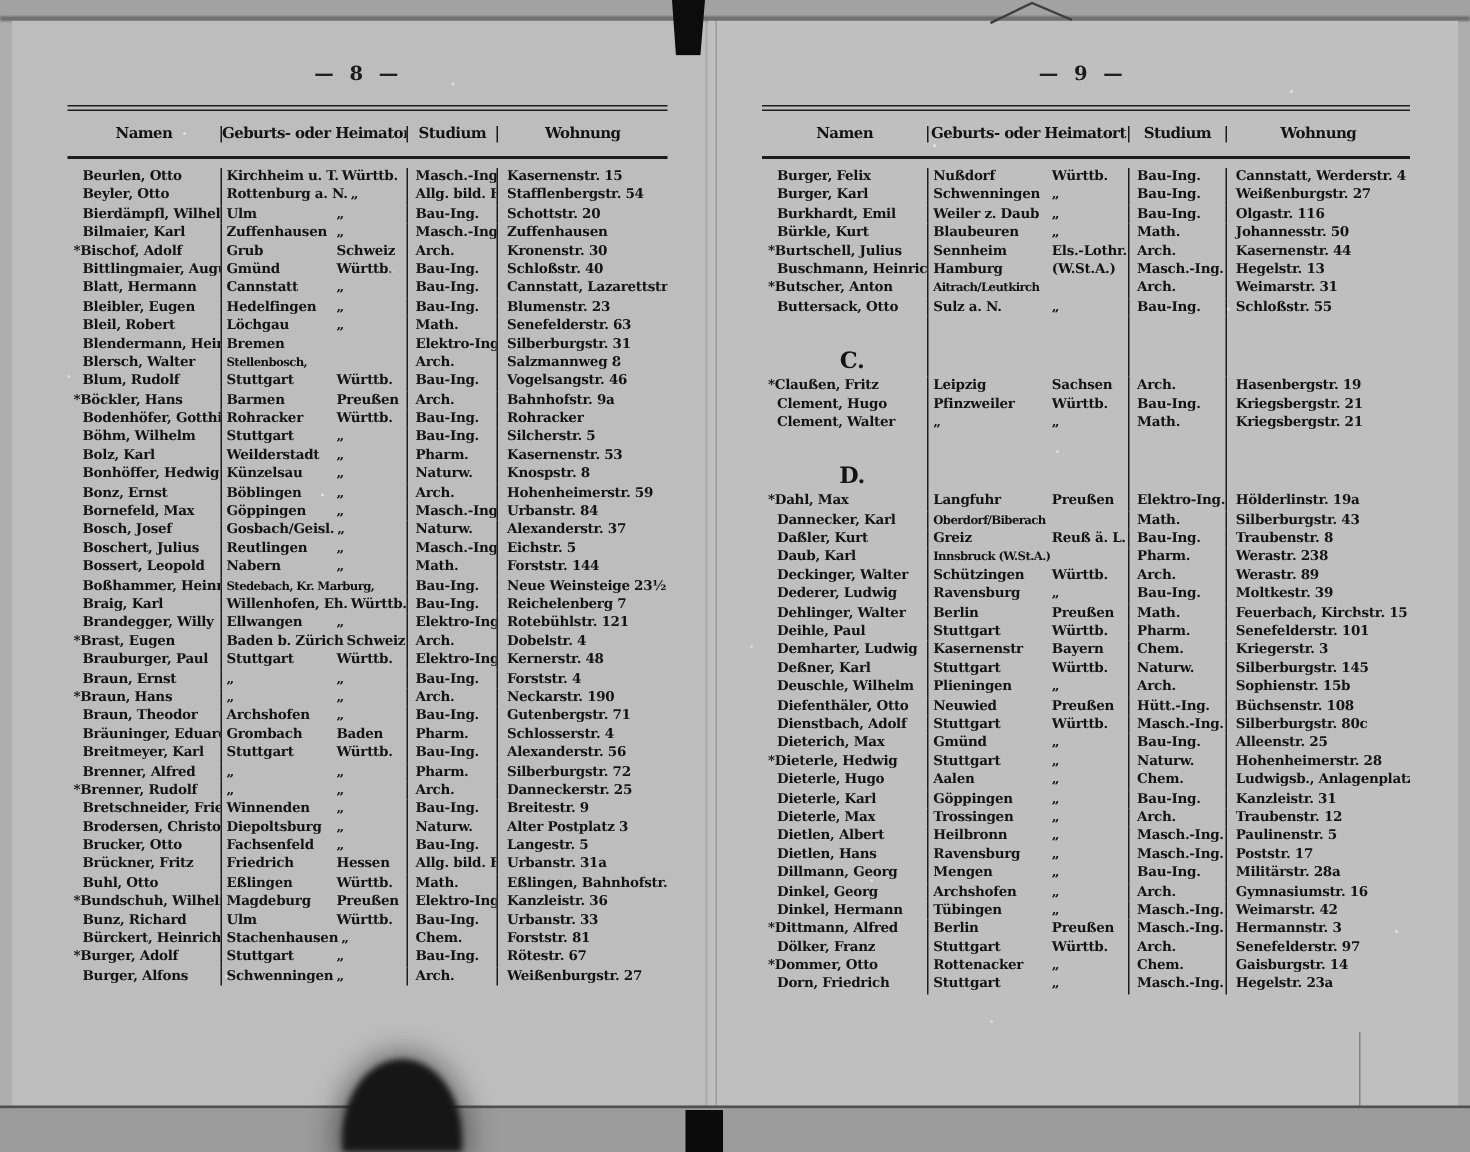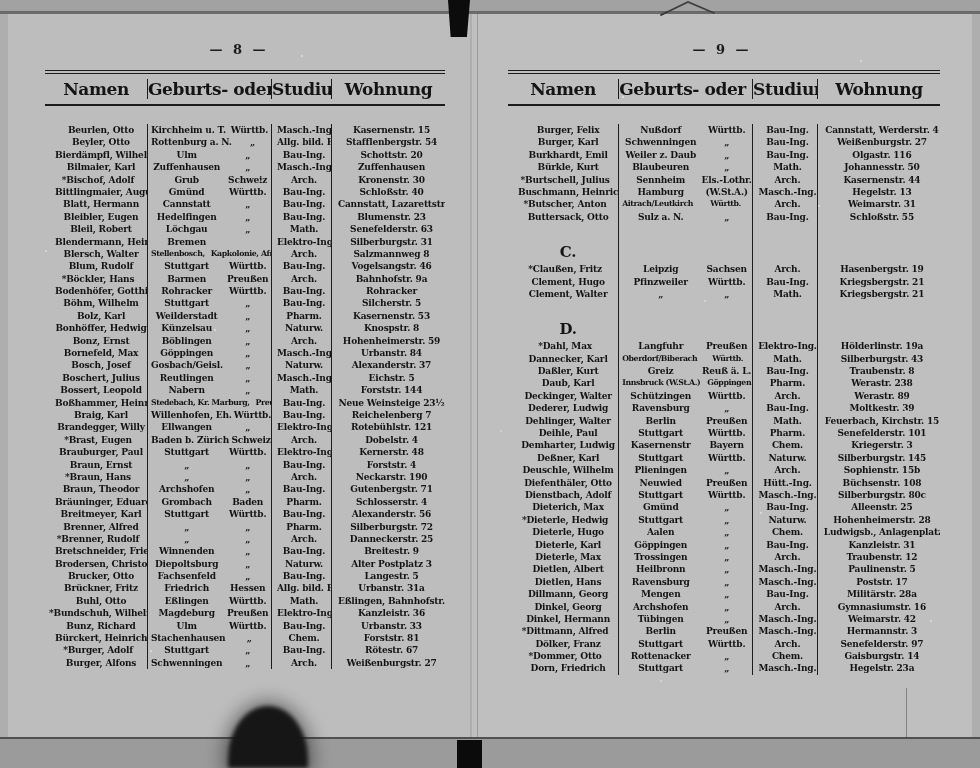--- a/index.html
+++ b/index.html
@@ -25,40 +25,40 @@
     text-align:center;font-size:13px;font-weight:bold;letter-spacing:3px;color:#1b1b1b;
   }
 
   .table{position:absolute;top:56px;}
   .table-left{left:37px;width:400px;}
   .table-right{left:36px;width:432px;}
 
   .thead{
     display:flex;height:30px;align-items:center;
     border-top:4px double #1c1c1c;border-bottom:2px solid #1c1c1c;
-    font-weight:bold;font-size:17px;letter-spacing:-0.4px;
+    font-weight:bold;font-size:10px;letter-spacing:-0.4px;
   }
   .thead .c{text-align:center;overflow:hidden;white-space:nowrap;}
 
   .c{box-sizing:border-box;}
   .c.name {width:25.5%;}
   .c.birth{width:31%;  border-left:1.5px solid #1c1c1c;}
   .c.study{width:15%;  border-left:1.5px solid #1c1c1c;}
   .c.addr {width:28.5%;border-left:1.5px solid #1c1c1c;}
 
-  .tbody{padding-top:18px;text-align:center;}
+  .tbody{padding-top:6px;}
   .row{display:flex;height:12.4px;line-height:12.4px;font-size:9px;font-weight:bold;letter-spacing:-0.2px;}
   .row .c{white-space:nowrap;overflow:hidden;}
   .row .name{padding-left:10px;}
   .row .name.star{text-indent:-6px;}
   .row .birth{display:flex;}
   .row .place{flex:0 0 58%;padding-left:3px;overflow:visible;}
   .row .state{flex:1 1 auto;padding-left:2px;}
   .row.tight .place{flex:0 0 auto;padding-right:4px;}
-  .row.tight .birth{font-size:7.8px;letter-spacing:-0.4px;}
+  .row.tight .birth{font-size:7.8px;letter-spacing:-0.4px;flex-direction:column;}
   .row .study{padding-left:5px;}
   .row .addr{padding-left:6px;}
 
   .row.section{height:40px;align-items:flex-end;}
   .row.section .c{height:100%;}
   .row.section .letter{
     display:flex;align-items:flex-end;justify-content:center;
     font-size:15px;padding-bottom:5px;text-indent:0;
   }
 

